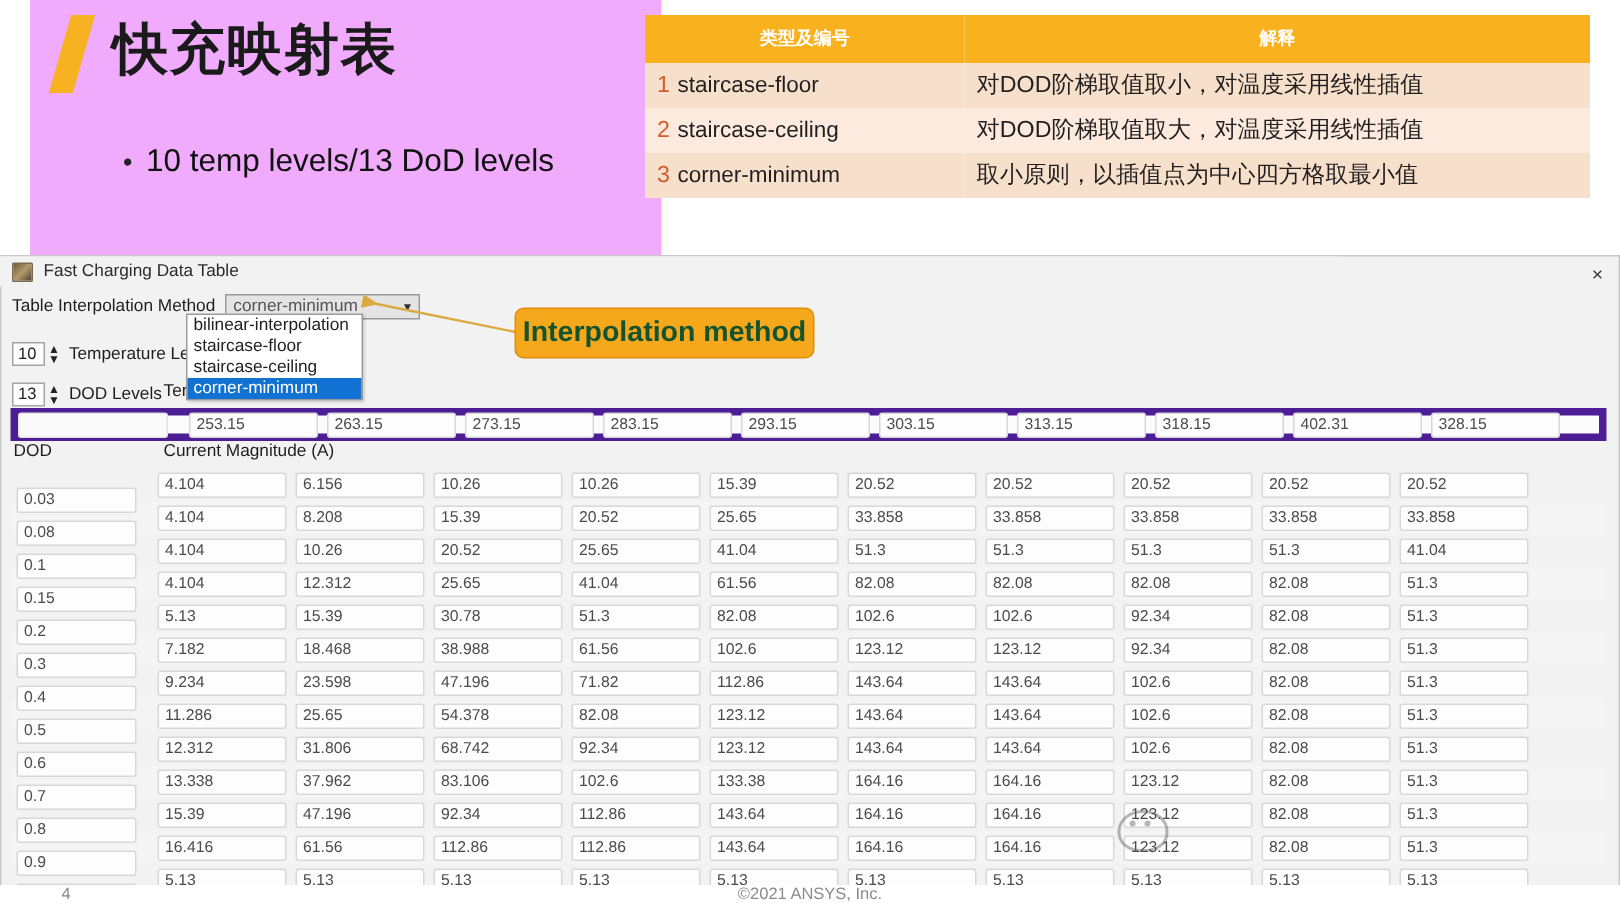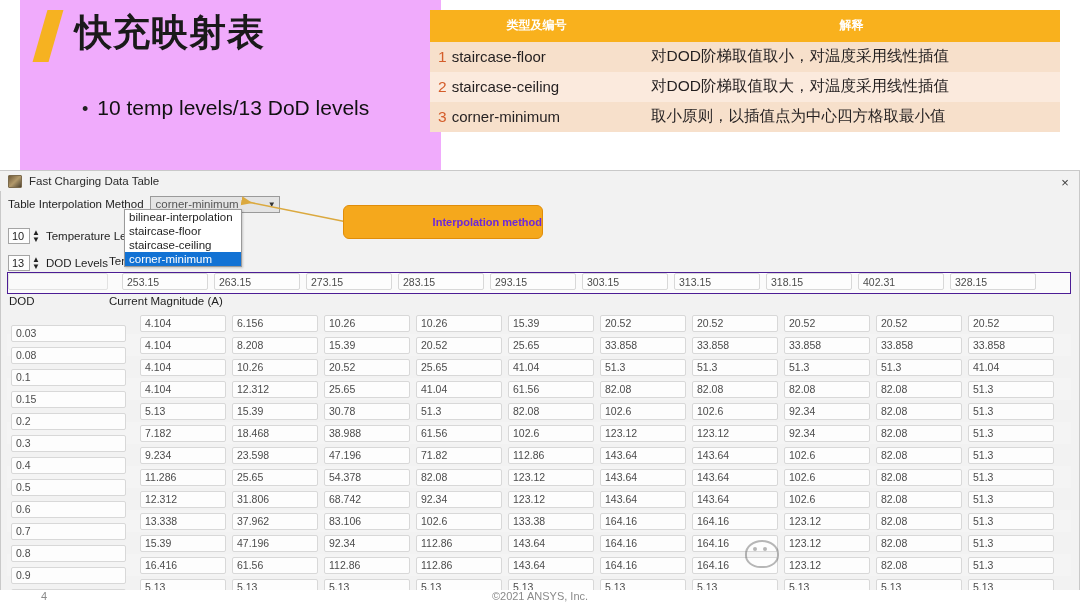--- a/index.html
+++ b/index.html
@@ -100,43 +100,43 @@
   .spin-arrows{
     font-size:8px;line-height:7px;color:#222;margin:0 6px 0 2px;
     display:flex;flex-direction:column;
   }
   .spin-label{font-size:11.5px;color:#1e1e1e;}
 
   
   #callout{
     position:absolute;left:343px;top:205px;width:198px;height:32px;
     background:#f5a81c;border:1px solid #e08d09;border-radius:6px;
-    display:flex;align-items:center;justify-content:flex-end;
-    color:#6d28d9;font-size:11px;font-weight:600;z-index:40;
+    display:flex;align-items:center;justify-content:center;
+    color:#14532d;font-size:19px;font-weight:600;z-index:40;
   }
   #callout-arrow{position:absolute;left:235px;top:196px;z-index:39;}
 
   
   #grid-area{position:absolute;left:1px;top:85px;width:1078px;}
   #temp-label{position:absolute;left:108px;top:-1px;font-size:11.5px;color:#1e1e1e;}
   #dod-label{position:absolute;left:8px;top:39px;font-size:11.5px;color:#1e1e1e;}
   #curmag-label{position:absolute;left:108px;top:39px;font-size:11.5px;color:#1e1e1e;}
   #header-row{
     position:absolute;left:6px;top:16px;width:1064px;height:22px;
-    background:#fbfbfb;border:1px solid #4c1d95;box-sizing:border-box;
-    display:flex;align-items:flex-start;
+    background:#fbfbfb;border:5px solid #4c1d95;box-sizing:border-box;
+    display:flex;align-items:center;
   }
   #body-rows{position:absolute;left:6px;top:56px;width:1064px;}
 
   .cell{
     height:17px;border:1px solid #d8d8d8;background:#fdfdfd;border-radius:2px;
     font-size:10.5px;color:#4b4b4b;display:flex;align-items:center;
     padding-left:4px;box-sizing:border-box;margin-right:6px;
   }
-  .cell.rowhead{width:115px;margin-right:14px;margin-top:20px;}
+  .cell.rowhead{width:80px;margin-right:14px;margin-top:20px;}
   .cell.blankhead{width:100px;margin-right:14px;border-color:#e2e2e2;background:#fafafa;}
   .cell.val{width:86px;}
   .data-row{display:flex;align-items:center;height:22px;padding-left:4px;}
   .data-row.alt{background:#f4f4f4;}
 
   
   #slide-footer{position:absolute;left:0;top:590px;width:1080px;height:18px;background:#fff;}
   #page-number{position:absolute;left:41px;top:0px;font-size:11px;color:#8a8a8a;}
   #copyright{position:absolute;left:50%;transform:translateX(-50%);top:0px;font-size:11px;color:#8a8a8a;}
 

